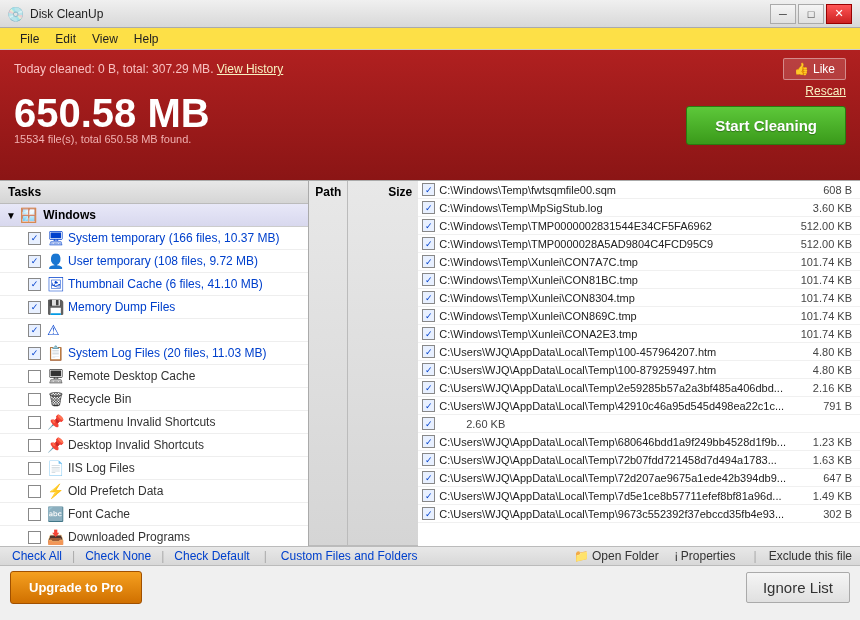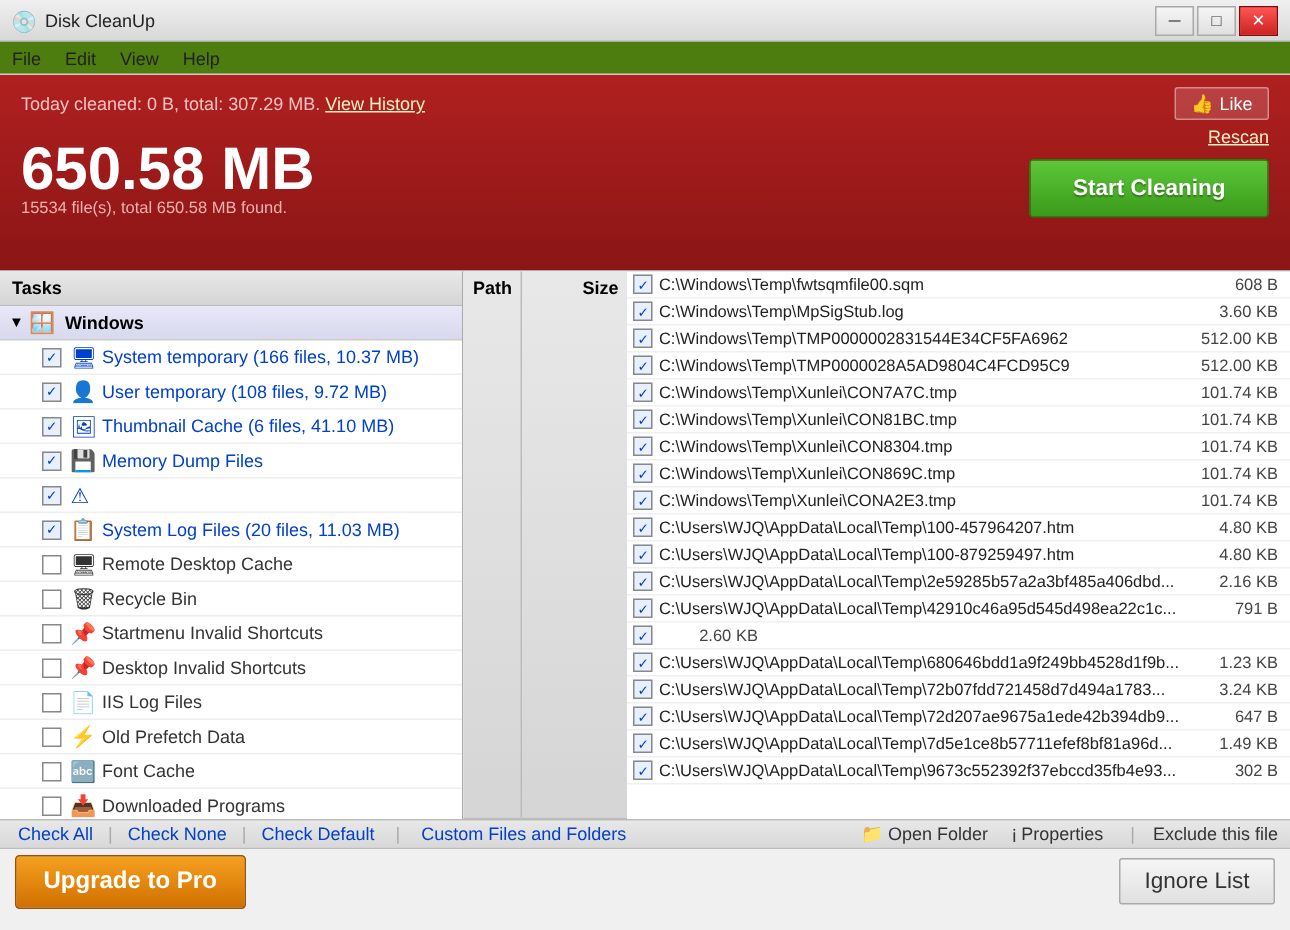--- a/index.html
+++ b/index.html
@@ -21,25 +21,25 @@
     .title-btn {
       width: 26px; height: 20px; border: 1px solid #aaa;
       background: linear-gradient(to bottom, #f5f5f5, #e0e0e0);
       cursor: pointer; display: flex; align-items: center; justify-content: center;
       font-size: 11px; color: #333;
     }
     .title-btn.close { background: linear-gradient(to bottom, #f55, #c22); color: white; border-color: #900; }
 
     
     .menu-bar {
-      background: #4d7c0f;
+      background: #fde047;
       height: 22px;
       display: flex;
       align-items: center;
-      padding: 0 0;
+      padding: 0 12px;
       border-bottom: 1px solid #ccc;
     }
     .menu-item {
       padding: 2px 8px;
       cursor: pointer;
       font-size: 12px;
       color: #222;
     }
 
     
@@ -203,21 +203,21 @@
       background: #f0f0f0;
       border-top: 1px solid #bbb;
       display: flex;
       align-items: center;
       padding: 0 10px;
       justify-content: space-between;
     }
     .upgrade-btn {
       background: linear-gradient(to bottom, #f5a020, #d07000);
       border: 1px solid #a05000;
-      color: white; font-size: 16px; font-weight: bold;
+      color: white; font-size: 13px; font-weight: bold;
       padding: 8px 18px; cursor: pointer; border-radius: 3px;
     }
     .ignore-list-btn {
       background: linear-gradient(to bottom, #f5f5f5, #e0e0e0);
       border: 1px solid #aaa;
       color: #333; font-size: 15px;
       padding: 6px 16px; cursor: pointer; border-radius: 2px;
     }
   </style>
 </head>
@@ -428,21 +428,21 @@
           <span class="file-size">2.60 KB</span>
         </div>
         <div class="file-row">
           <div class="file-checkbox" style="color: rgb(0, 64, 204);">✓</div>
           <span class="file-path">C:\Users\WJQ\AppData\Local\Temp\680646bdd1a9f249bb4528d1f9b...</span>
           <span class="file-size">1.23 KB</span>
         </div>
         <div class="file-row">
           <div class="file-checkbox" style="color: rgb(0, 64, 204);">✓</div>
           <span class="file-path">C:\Users\WJQ\AppData\Local\Temp\72b07fdd721458d7d494a1783...</span>
-          <span class="file-size">3.24 KB</span>
+          <span class="file-size">1.63 KB</span>
         </div>
         <div class="file-row">
           <div class="file-checkbox" style="color: rgb(0, 64, 204);">✓</div>
           <span class="file-path">C:\Users\WJQ\AppData\Local\Temp\72d207ae9675a1ede42b394db9...</span>
           <span class="file-size">647 B</span>
         </div>
         <div class="file-row">
           <div class="file-checkbox" style="color: rgb(0, 64, 204);">✓</div>
           <span class="file-path">C:\Users\WJQ\AppData\Local\Temp\7d5e1ce8b57711efef8bf81a96d...</span>
           <span class="file-size">1.49 KB</span>

